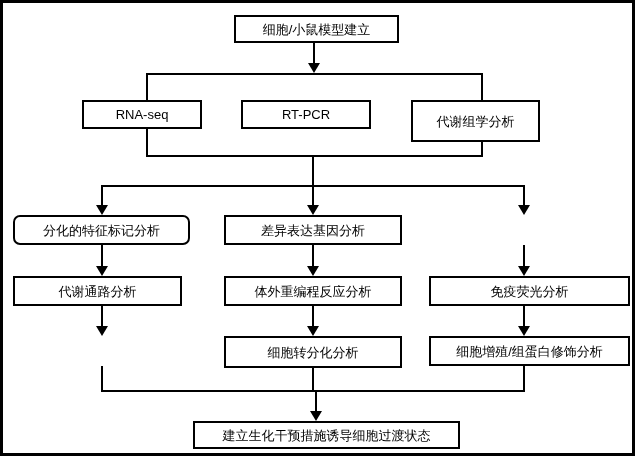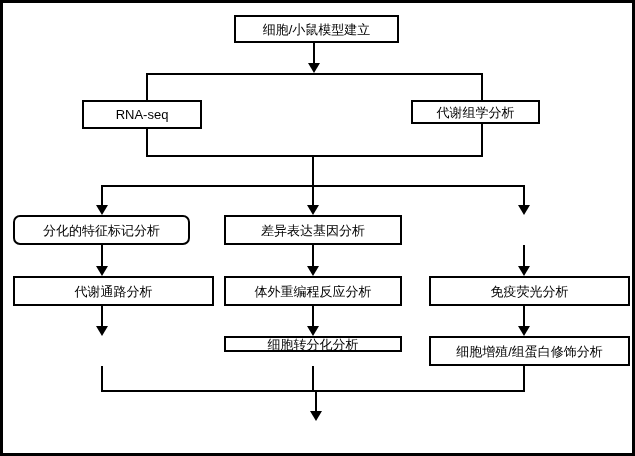--- a/index.html
+++ b/index.html
@@ -67,21 +67,22 @@
 <div class="stage">
 
   <div class="node" style="left:231px; top:12px; width:165px; height:28px;">细胞/小鼠模型建立</div>
 
   <div class="vline" style="left:310px; top:40px; height:21px;"></div>
   <div class="arrowhead" style="left:305px; top:60px;"></div>
 
   <div class="group-rect" style="left:143px; top:70px; width:337px; height:84px;"></div>
 
   <div class="node" style="left:79px; top:97px; width:120px; height:29px;">RNA-seq</div>
-  <div class="node" style="left:408px; top:97px; width:129px; height:24px;">代谢组学分析</div>
+  <div class="node" style="left:238px; top:97px; width:130px; height:29px;">RT-PCR</div>
+  <div class="node" style="left:408px; top:97px; width:129px; height:42px;">代谢组学分析</div>
 
   <div class="vline" style="left:309px; top:153px; height:30px;"></div>
   <div class="hline" style="left:98px; top:182px; width:424px;"></div>
 
   <div class="vline" style="left:98px; top:183px; height:20px;"></div>
   <div class="arrowhead" style="left:93px; top:202px;"></div>
   <div class="vline" style="left:309px; top:183px; height:20px;"></div>
   <div class="arrowhead" style="left:304px; top:202px;"></div>
   <div class="vline" style="left:520px; top:183px; height:20px;"></div>
   <div class="arrowhead" style="left:515px; top:202px;"></div>
@@ -89,35 +90,36 @@
   <div class="node" style="left:10px; top:212px; width:177px; height:30px;border-radius:7px;">分化的特征标记分析</div>
   <div class="node" style="left:221px; top:212px; width:178px; height:30px;text-align:right;">差异表达基因分析</div>
 
   <div class="vline" style="left:98px; top:242px; height:21px;"></div>
   <div class="arrowhead" style="left:93px; top:263px;"></div>
   <div class="vline" style="left:309px; top:242px; height:21px;"></div>
   <div class="arrowhead" style="left:304px; top:263px;"></div>
   <div class="vline" style="left:520px; top:242px; height:21px;"></div>
   <div class="arrowhead" style="left:515px; top:263px;"></div>
 
-  <div class="node" style="left:10px; top:273px; width:201px; height:30px;text-align:center;">代谢通路分析</div>
+  <div class="node" style="left:10px; top:273px; width:169px; height:30px;text-align:center;">代谢通路分析</div>
   <div class="node" style="left:426px; top:273px; width:201px; height:30px;">免疫荧光分析</div>
   <div class="node" style="left:221px; top:273px; width:178px; height:30px;">体外重编程反应分析</div>
 
   <div class="vline" style="left:98px; top:303px; height:20px;"></div>
   <div class="arrowhead" style="left:93px; top:323px;"></div>
   <div class="vline" style="left:309px; top:303px; height:20px;"></div>
   <div class="arrowhead" style="left:304px; top:323px;"></div>
   <div class="vline" style="left:520px; top:303px; height:20px;"></div>
   <div class="arrowhead" style="left:515px; top:323px;"></div>
 
-  <div class="node" style="left:221px; top:333px; width:178px; height:16px;">细胞转分化分析</div>
+  <div class="node" style="left:221px; top:333px; width:178px; height:32px;">细胞转分化分析</div>
   <div class="node" style="left:426px; top:333px; width:201px; height:30px;">细胞增殖/组蛋白修饰分析</div>
 
   <div class="vline" style="left:98px; top:363px; height:26px;"></div>
   <div class="vline" style="left:309px; top:363px; height:26px;"></div>
   <div class="vline" style="left:520px; top:363px; height:26px;"></div>
   <div class="hline" style="left:98px; top:387px; width:424px;"></div>
   <div class="vline" style="left:312px; top:389px; height:19px;"></div>
   <div class="arrowhead" style="left:307px; top:408px;"></div>
 
+  <div class="node" style="left:190px; top:418px; width:267px; height:28px;">建立生化干预措施诱导细胞过渡状态</div>
 
 </div>
 
 </body></html>

